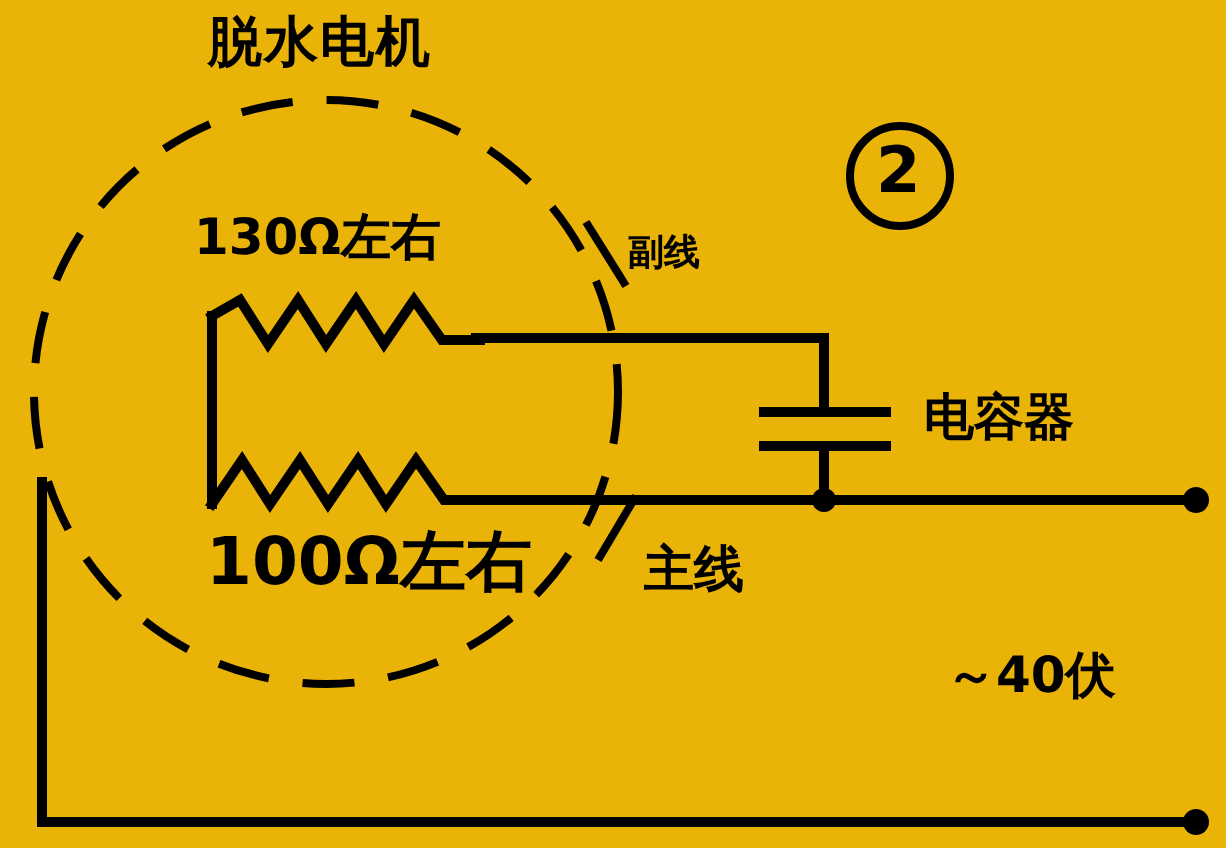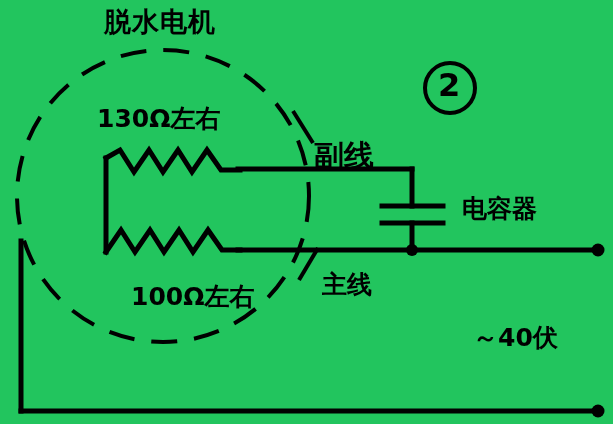--- a/index.html
+++ b/index.html
@@ -7,42 +7,42 @@
     padding: 0;
     background: #ffffff;
   }
   body {
     font-family: "DejaVu Sans", "Liberation Sans", sans-serif;
   }
   #diagram-root {
     position: relative;
     width: 613px;
     height: 424px;
-    background: #22c55e;
+    background: #eab308;
     overflow: hidden;
   }
   #circuit-svg {
     position: absolute;
     left: 0;
     top: 0;
     width: 613px;
     height: 424px;
   }
   .lbl {
     position: absolute;
     color: #000000;
     font-weight: bold;
     white-space: nowrap;
     line-height: 1;
     font-family: "DejaVu Sans", "Liberation Sans", sans-serif;
   }
   .lbl-title      { left: 104px; top: 8px;   font-size: 27px; letter-spacing: 1px; }
   .lbl-r-top      { left: 97px;  top: 90px;  font-size: 25px; margin-top: 16px; }
-  .lbl-r-bottom   { left: 103px; top: 284px; font-size: 25px; margin-left: 28px; }
-  .lbl-aux        { left: 314px; top: 118px; font-size: 30px; margin-top: 23px; }
+  .lbl-r-bottom   { left: 103px; top: 264px; font-size: 33px; }
+  .lbl-aux        { left: 314px; top: 118px; font-size: 18px; }
   .lbl-main       { left: 322px; top: 272px; font-size: 25px; }
   .lbl-cap        { left: 462px; top: 196px; font-size: 25px; }
   .lbl-volt       { left: 473px; top: 325px; font-size: 25px; letter-spacing: 0px;}
   .lbl-joint      { left: 47px;  top: 361px; font-size: 26px; }
   .lbl-index      { left: 434px; top: 70px;  font-size: 30px; }
 </style>
 </head>
 <body>
 
 <div id="diagram-root">

